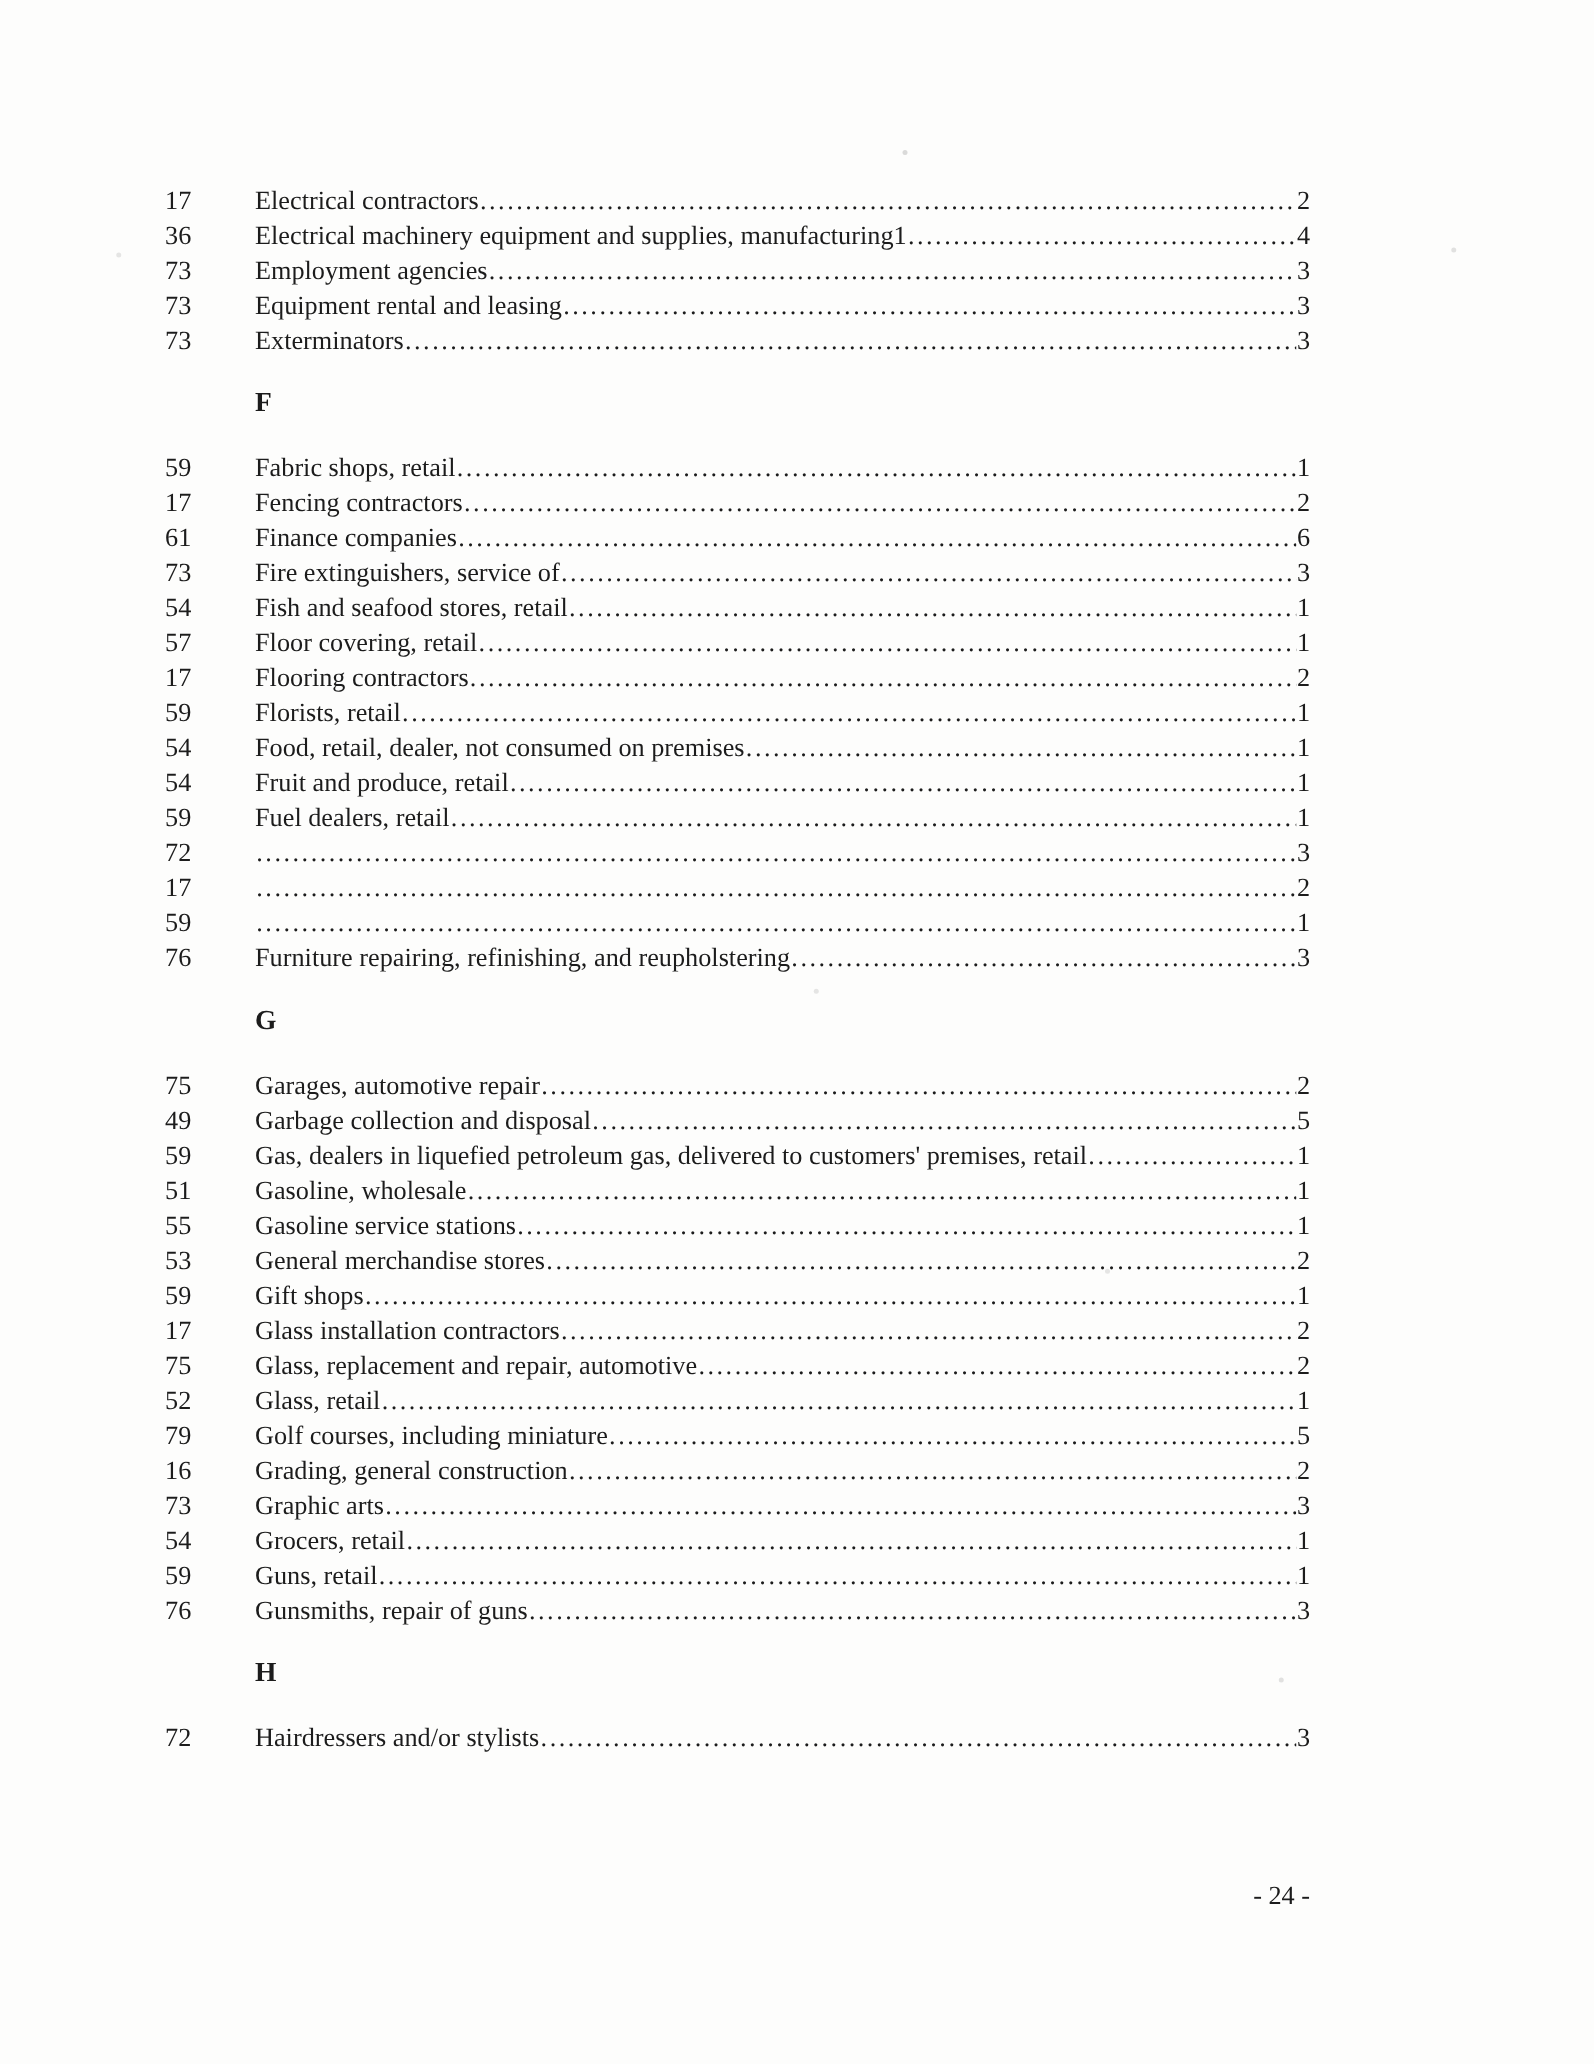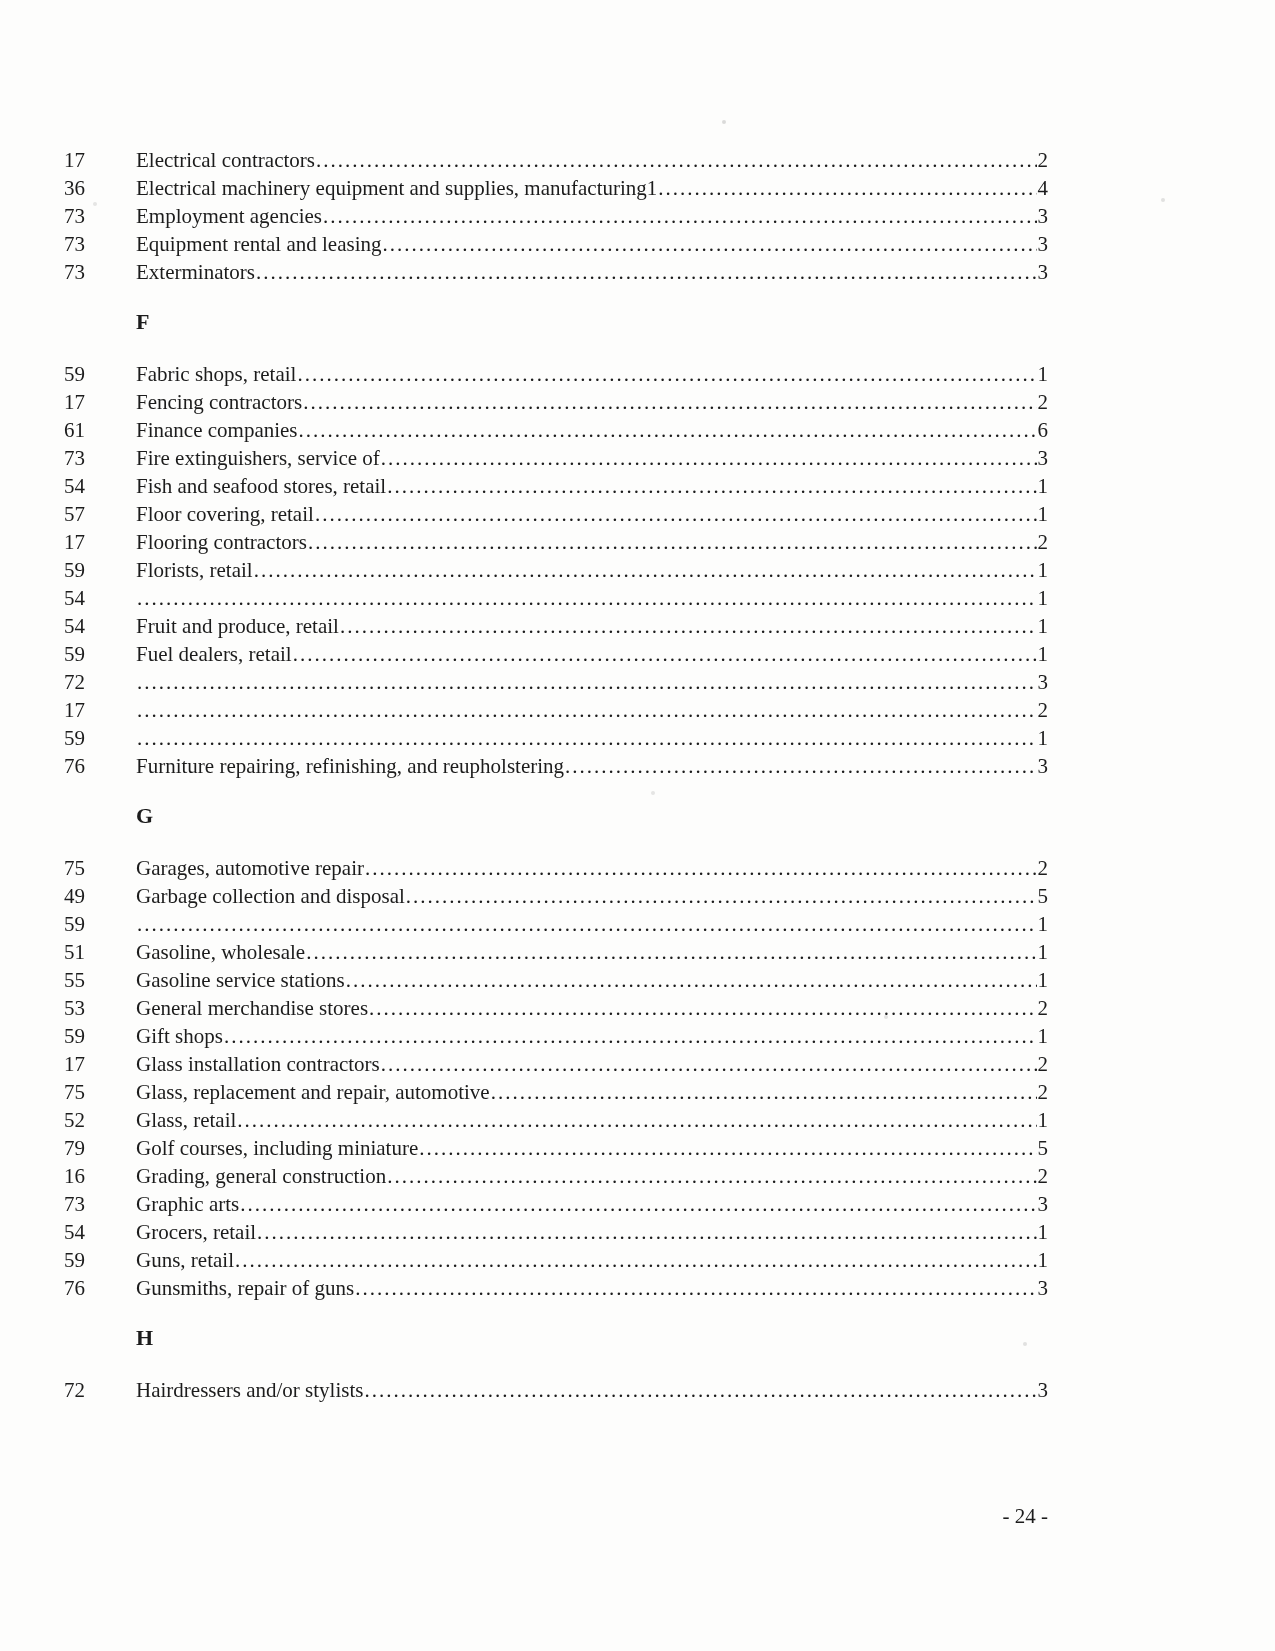--- a/index.html
+++ b/index.html
@@ -25,22 +25,23 @@
       1162px 199px 0 1px rgba(60,60,60,0.14),
       94px 203px 0 1px rgba(60,60,60,0.12),
       652px 792px 0 1px rgba(60,60,60,0.12),
       885px 1016px 0 1px rgba(60,60,60,0.12),
       1024px 1343px 0 1px rgba(60,60,60,0.14);
     pointer-events: none;
   }
   .page {
     position: absolute;
     inset: 0;
-    padding: 146px 227px 0 64px;
+    padding: 146px 227px 0 100px;
     box-sizing: border-box;
+    margin-left: 32px;
   }
   .row {
     display: flex;
     align-items: baseline;
     line-height: 28px;
     font-size: 21px;
     white-space: nowrap;
   }
   .code {
     width: 72px;
@@ -192,20 +193,21 @@
         <span class="code">59</span>
         <span class="entry">
           <span class="label">Florists, retail </span>
           <span class="leader"></span>
           <span class="pagenum">1</span>
         </span>
       </div>
       <div class="row">
         <span class="code">54</span>
         <span class="entry">
+          <span class="label">Food, retail, dealer, not consumed on premises</span>
           <span class="leader"></span>
           <span class="pagenum">1</span>
         </span>
       </div>
       <div class="row">
         <span class="code">54</span>
         <span class="entry">
           <span class="label">Fruit and produce, retail</span>
           <span class="leader"></span>
           <span class="pagenum">1</span>
@@ -261,20 +263,21 @@
         <span class="code">49</span>
         <span class="entry">
           <span class="label">Garbage collection and disposal </span>
           <span class="leader"></span>
           <span class="pagenum">5</span>
         </span>
       </div>
       <div class="row">
         <span class="code">59</span>
         <span class="entry">
+          <span class="label">Gas, dealers in liquefied petroleum gas, delivered to customers' premises, retail</span>
           <span class="leader"></span>
           <span class="pagenum">1</span>
         </span>
       </div>
       <div class="row">
         <span class="code">51</span>
         <span class="entry">
           <span class="label">Gasoline, wholesale </span>
           <span class="leader"></span>
           <span class="pagenum">1</span>

